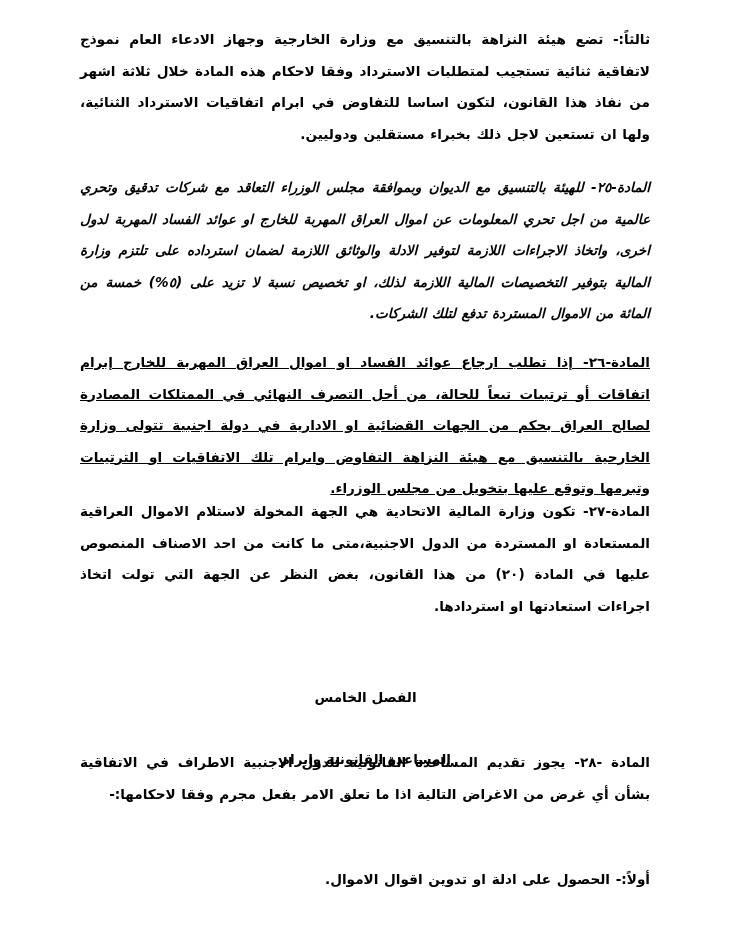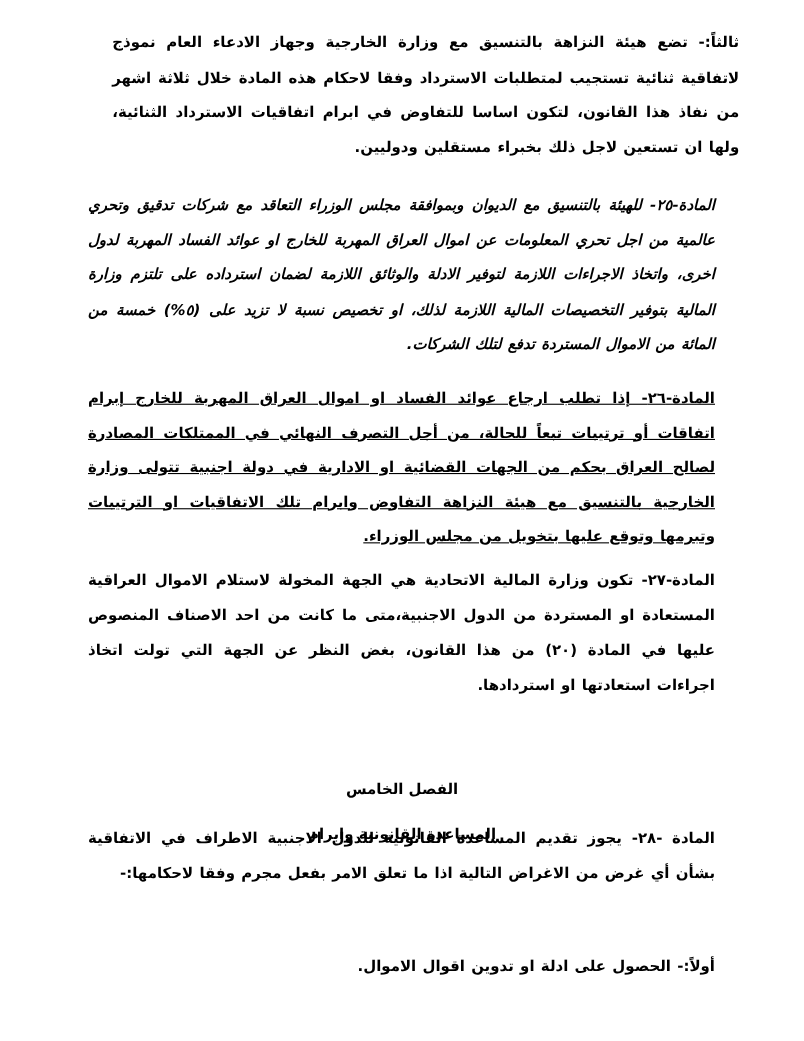--- a/index.html
+++ b/index.html
@@ -40,25 +40,25 @@
       position: absolute;
       left: 0;
       width: 731px;
       direction: rtl;
       text-align: center;
       font-weight: bold;
       font-size: 13.6px;
       line-height: 24px;
       margin: 0;
     }
-    #p1 { top: 24px; margin-left: 22px; }
+    #p1 { top: 24px; }
     #p2 { top: 172px; font-style: italic; }
     #p3 { top: 347px; text-decoration: underline; }
-    #p4 { top: 496px; margin-top: 17px; }
-    #h1 { top: 706px; }
+    #p4 { top: 496px; }
+    #h1 { top: 685px; }
     #h2 { top: 747px; }
     #p5 { top: 747px; }
     #p6 { top: 864px; }
   </style>
 </head>
 <body>
 
 <div class="page">
   <p id="p1" class="para">ثالثاً:- تضع هيئة النزاهة بالتنسيق مع وزارة الخارجية وجهاز الادعاء العام نموذج لاتفاقية ثنائية تستجيب لمتطلبات الاسترداد وفقا لاحكام هذه المادة خلال ثلاثة اشهر من نفاذ هذا القانون، لتكون اساسا للتفاوض في ابرام اتفاقيات الاسترداد الثنائية، ولها ان تستعين لاجل ذلك بخبراء مستقلين ودوليين.</p>
   <p id="p2" class="para">المادة-٢٥- للهيئة بالتنسيق مع الديوان وبموافقة مجلس الوزراء التعاقد مع شركات تدقيق وتحري عالمية من اجل تحري المعلومات عن اموال العراق المهربة للخارج او عوائد الفساد المهربة لدول اخرى، واتخاذ الاجراءات اللازمة لتوفير الادلة والوثائق اللازمة لضمان استرداده على تلتزم وزارة المالية بتوفير التخصيصات المالية اللازمة لذلك، او تخصيص نسبة لا تزيد على (٥%) خمسة من المائة من الاموال المستردة تدفع لتلك الشركات.</p>

